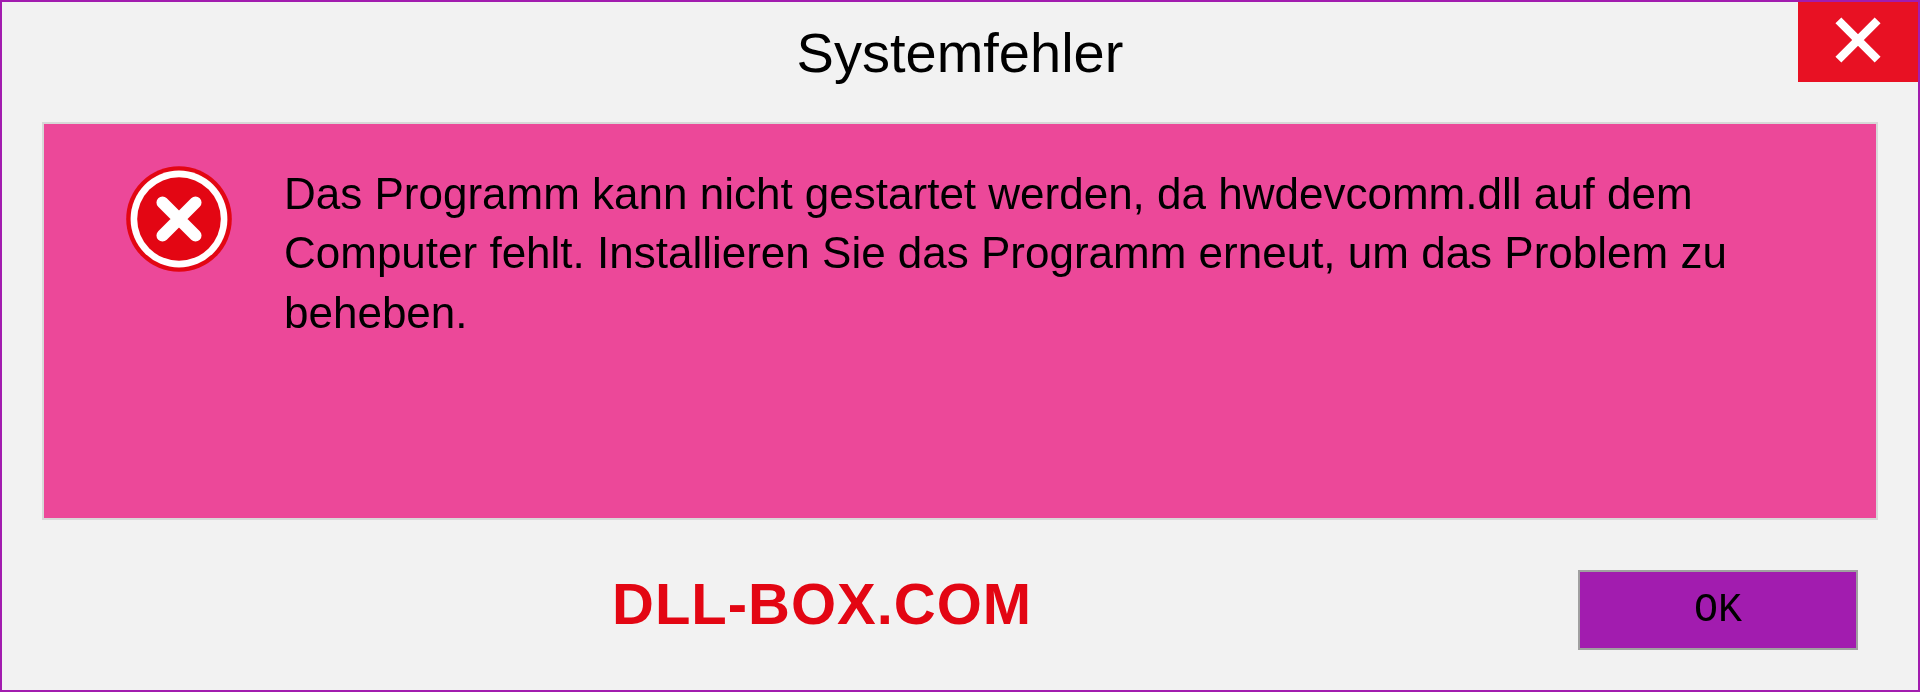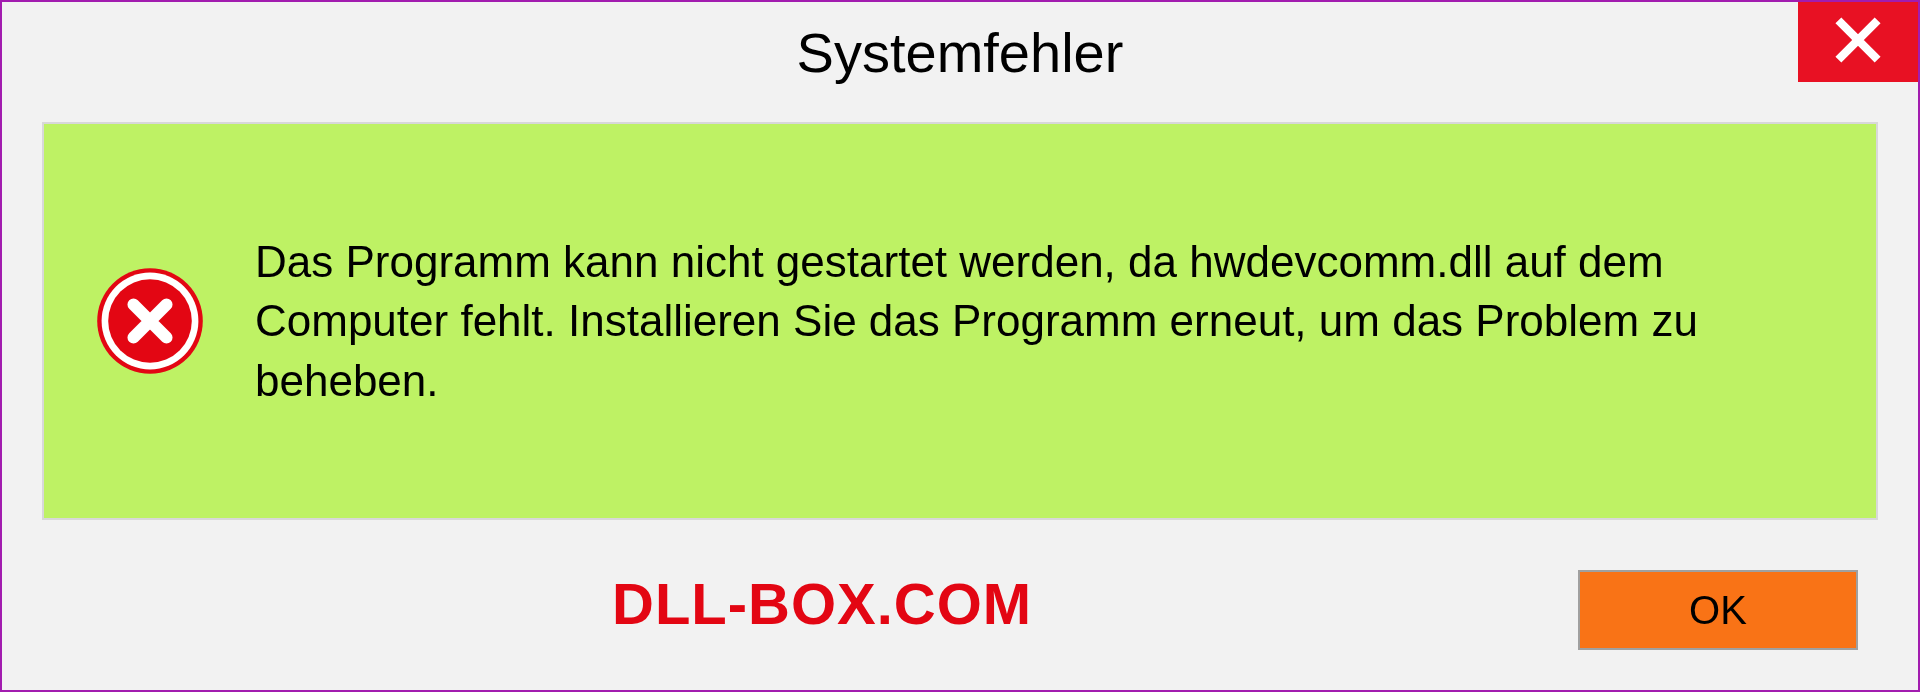--- a/index.html
+++ b/index.html
@@ -46,26 +46,25 @@
       align-items: center;
       justify-content: center;
       cursor: pointer;
     }
     .close-btn svg {
       width: 50px;
       height: 50px;
     }
     .content-panel {
       margin: 20px 40px 30px 40px;
-      background: #bef264;
+      background: #ec4899;
       border: 2px solid #d8d8d8;
       flex: 1;
       display: flex;
-      align-items: center;
-      padding: 40px 51px;
+      padding: 40px 80px;
     }
     .error-icon {
       flex-shrink: 0;
       width: 110px;
       height: 110px;
       margin-right: 50px;
     }
     .error-icon svg {
       width: 100%;
       height: 100%;
@@ -85,29 +84,29 @@
     .watermark {
       font-size: 58px;
       font-weight: 900;
       color: #e30613;
       letter-spacing: 1px;
       margin-left: 550px;
     }
     .ok-btn {
       width: 280px;
       height: 80px;
-      background: #f97316;
+      background: #a21caf;
       border: 2px solid #a0a0a0;
       font-size: 40px;
       color: #000;
       display: flex;
       align-items: center;
       justify-content: center;
       cursor: pointer;
-      font-family: Liberation Sans, sans-serif;
+      font-family: Liberation Mono, monospace;
     }
   </style>
 </head>
 <body>
 
 <div class="dialog">
   <div class="titlebar">
     <div class="title-text">Systemfehler</div>
     <div class="close-btn">
       <span>

